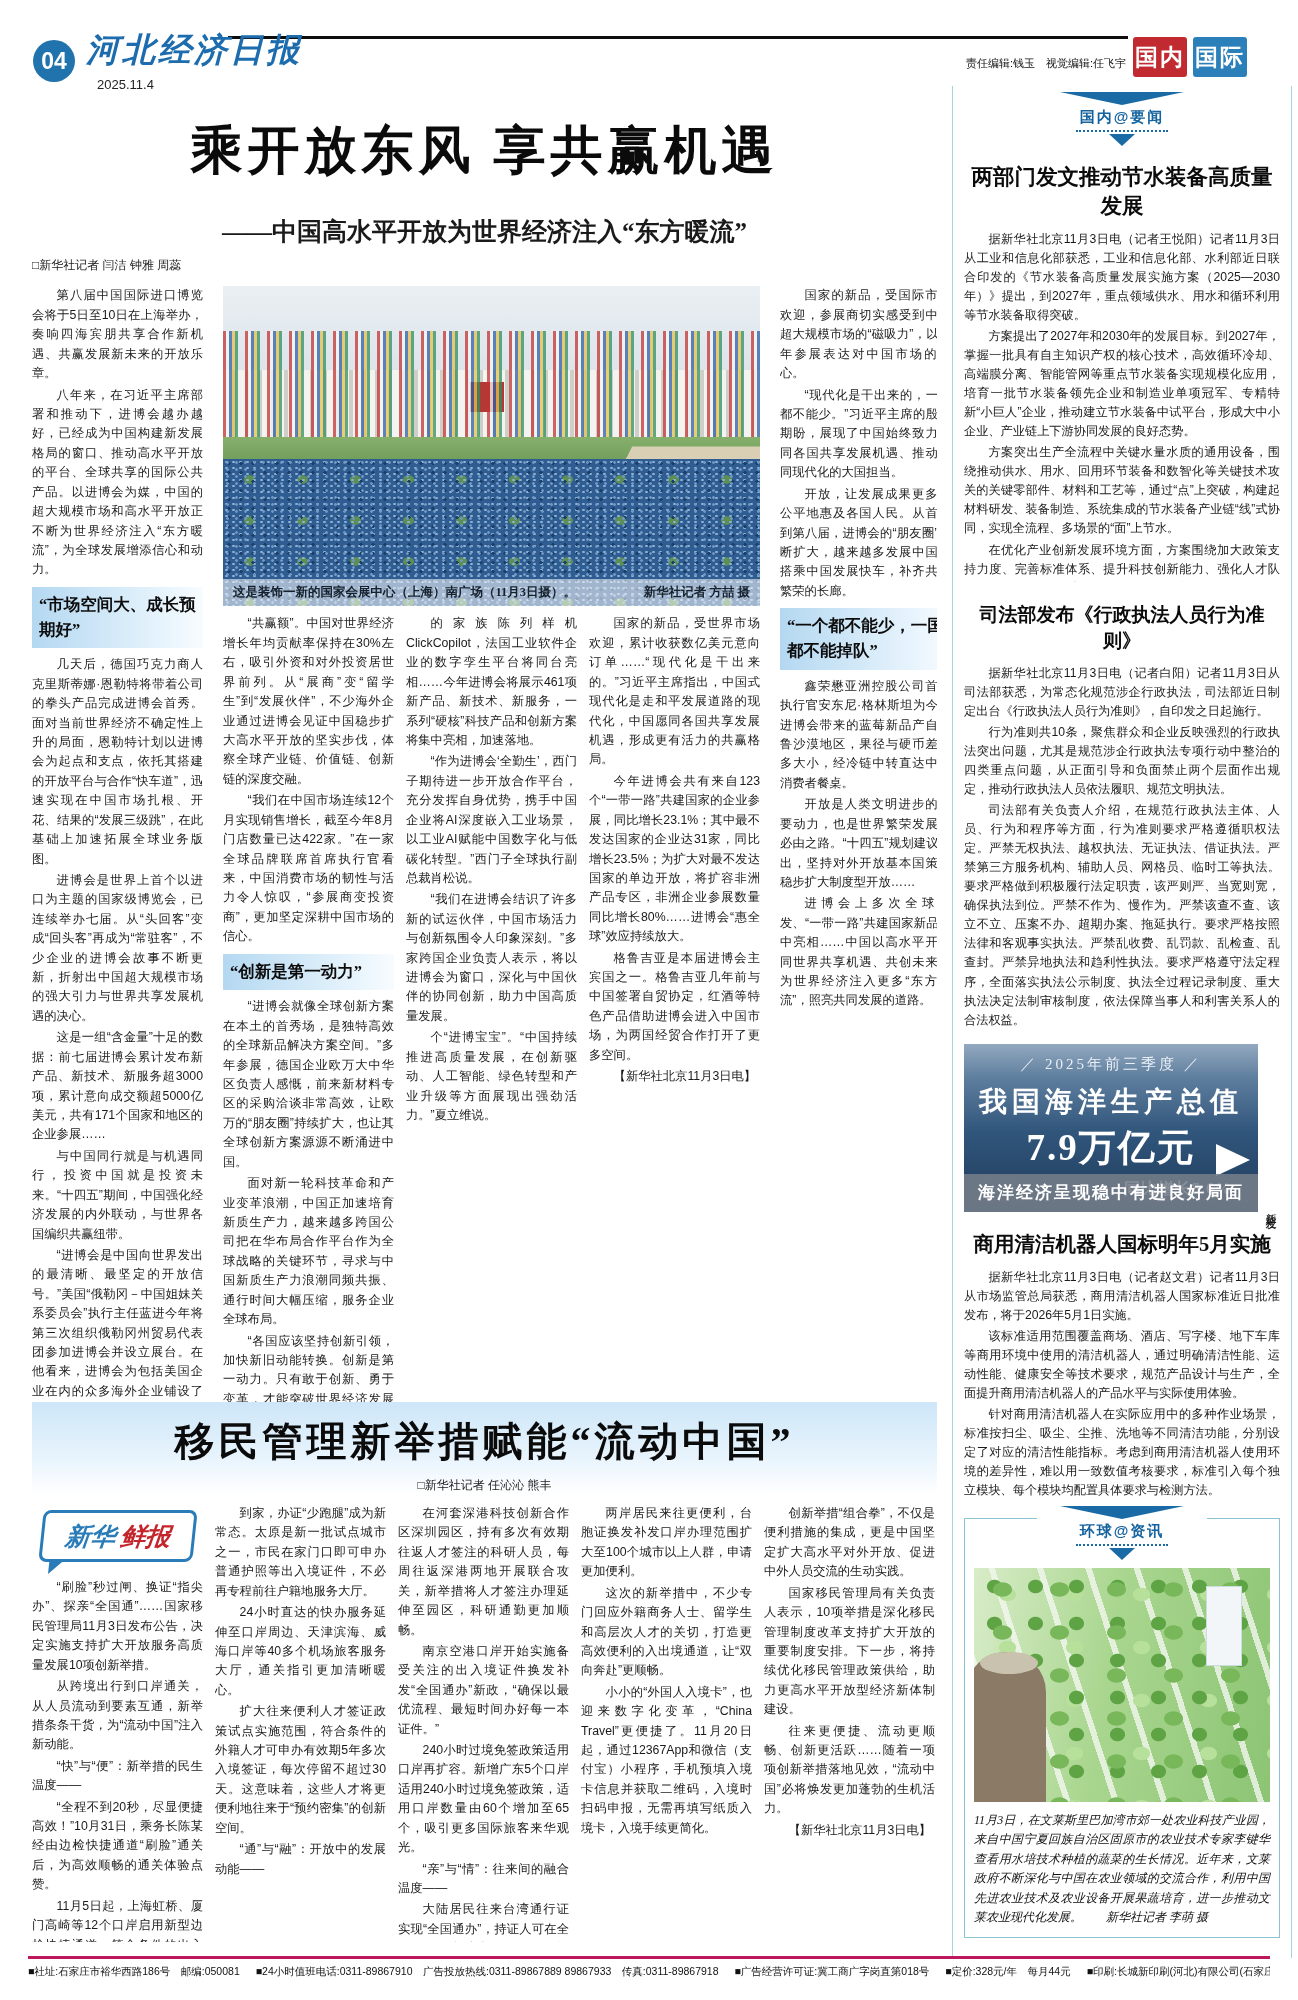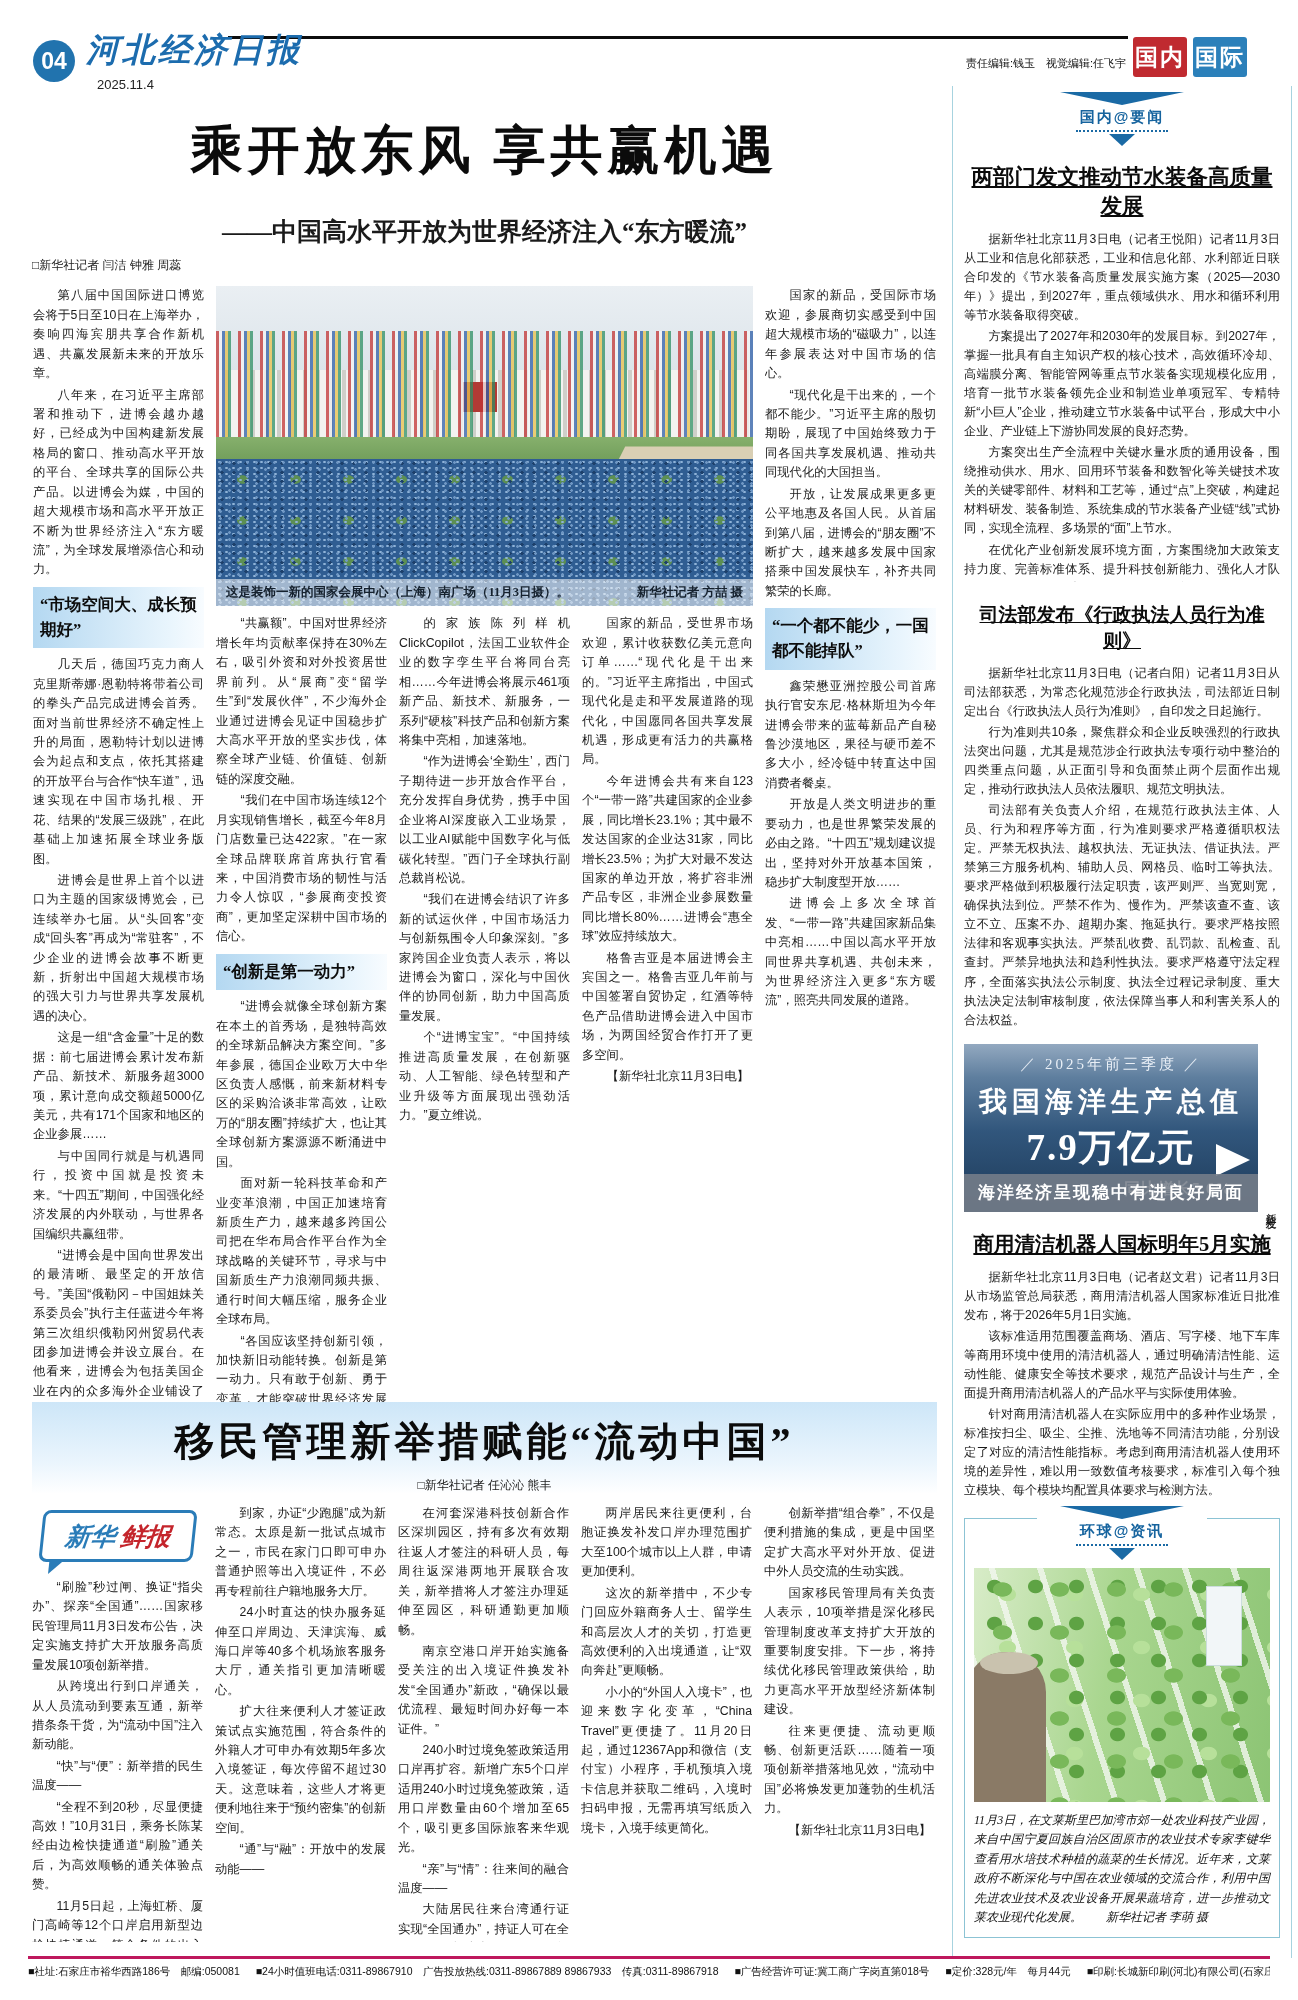--- a/index.html
+++ b/index.html
@@ -20,21 +20,21 @@
          display:flex;align-items:center;justify-content:center;font-family:Liberation Serif, serif;letter-spacing:2px;}
   .tab-domestic{background:#c02a30;}
   .tab-intl{background:#2b80ba;}
 
   
   .main-art{position:absolute;left:32px;top:86px;width:905px;}
   .ma-headline{text-align:center;font-family:"Liberation Serif",serif;font-weight:900;
                font-size:52px;letter-spacing:5px;color:#0b0b0b;line-height:1.15;}
   .ma-sub{text-align:center;font-family:"Liberation Serif",serif;font-weight:bold;font-size:25px;margin-top:6px;}
   .ma-byline{text-align:left;font-size:12px;margin-top:9px;color:#222;}
-  .ma-body{display:flex;gap:12px;margin-top:12px;height:1158px;overflow:hidden;justify-content:center;}
+  .ma-body{display:flex;gap:20px;margin-top:12px;height:1158px;overflow:hidden;}
   .col{width:171px;flex:none;overflow:hidden;}
   .mid{width:537px;flex:none;display:flex;flex-direction:column;}
   .mid-cols{display:flex;gap:12px;margin-top:8px;flex:1;overflow:hidden;}
   .mid-cols .col{height:100%;}
   .page p{margin:0 0 2px;}
   .bodytext p{text-indent:2em;font-size:12.3px;line-height:1.58;text-align:justify;}
   .subhead{font-weight:900;font-size:16.5px;line-height:1.5;padding:6px 7px;margin:7px 0;
            background:linear-gradient(90deg,#b4d8f1,#e9f5fd 80%,#f8fcff);
            font-family:"Liberation Serif",serif;color:#0c0c0c;}
 
@@ -64,21 +64,21 @@
   .sidebar{position:absolute;left:952px;top:86px;width:340px;height:1872px;
            border-left:1px solid #a7d3df;border-right:1px solid #a7d3df;
            padding:0 11px;box-sizing:border-box;}
   .badge{width:170px;margin:6px auto 0;text-align:center;color:#15639e;font-weight:900;
          font-size:15px;letter-spacing:2px;position:relative;background:#fff;}
   .badge-top{width:0;height:0;border-left:62px solid transparent;border-right:62px solid transparent;
              border-top:13px solid #1a6aa5;margin:0 auto;}
   .badge-text{display:inline-block;border-bottom:2px dotted #1a6aa5;padding:3px 4px 3px;}
   .badge-bot{width:0;height:0;border-left:13px solid transparent;border-right:13px solid transparent;
              border-top:12px solid #1a6aa5;margin:2px auto 0;}
-  .sb-h{font-family:"Liberation Serif",serif;font-weight:900;text-align:center;color:#0b0b0b;text-decoration:underline;}
+  .sb-h{font-family:"Liberation Serif",serif;font-weight:900;text-align:center;color:#0b0b0b;}
   .sb-h1{font-size:21.5px;margin:16px 0 10px;}
   .sb-h2{font-size:19px;margin:20px 0 10px;}
   .sb-h3{font-size:20.5px;margin:18px 0 10px;}
   .sb-body p{font-size:12.2px;line-height:1.56;text-indent:2em;text-align:justify;}
   .a1-body{max-height:352px;overflow:hidden;}
   .a2-body{max-height:398px;overflow:hidden;}
   .a3-body{max-height:238px;overflow:hidden;}
 
   .sea-wrap{display:flex;margin:12px 0 4px;}
   .sea{position:relative;width:294px;height:168px;color:#fff;overflow:hidden;flex:none;

